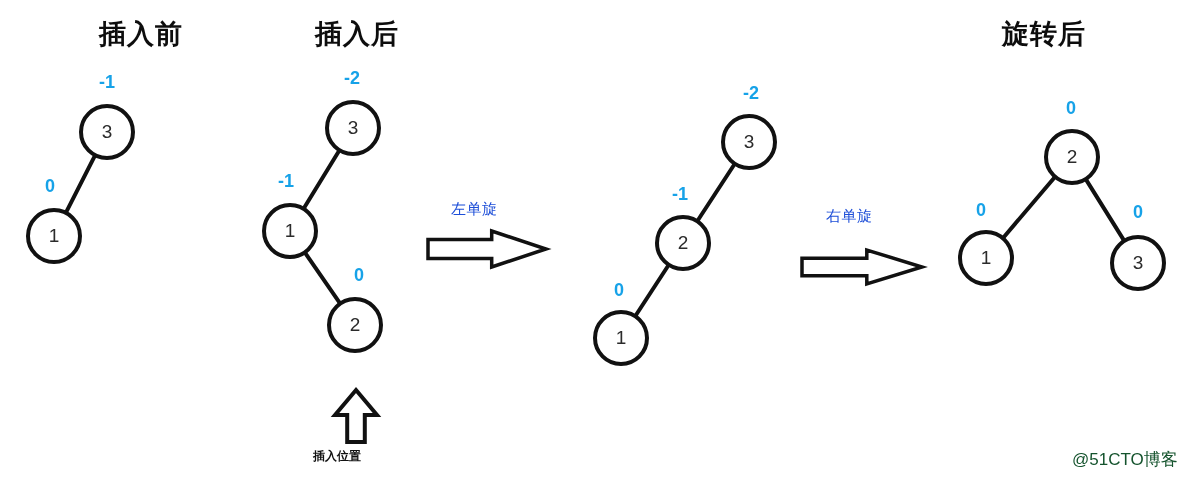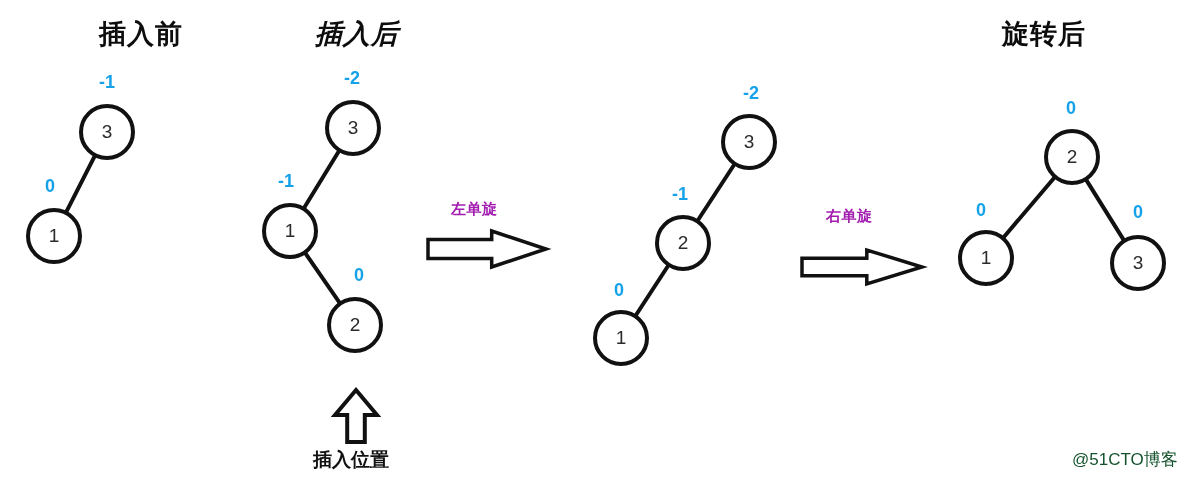--- a/index.html
+++ b/index.html
@@ -57,31 +57,31 @@
     font-weight: bold;
     color: #16a2e8;
     white-space: nowrap;
     line-height: 1;
     z-index: 4;
     font-family: "Liberation Sans", "DejaVu Sans", sans-serif;
   }
   .rot-label {
     position: absolute;
     font-size: 15px;
-    font-weight: bold;
-    color: #a21caf;
+    font-weight: normal;
+    color: #1d4ed8;
     white-space: nowrap;
     line-height: 1;
     letter-spacing: 0.5px;
     z-index: 5;
     font-family: "Liberation Sans", "DejaVu Sans", sans-serif;
   }
   .insert-label {
     position: absolute;
-    font-size: 19px;
+    font-size: 12px;
     font-weight: bold;
     color: #111111;
     white-space: nowrap;
     line-height: 1;
     z-index: 5;
     font-family: Liberation Sans, sans-serif;
   }
   .watermark {
     position: absolute;
     font-size: 17px;
@@ -116,21 +116,21 @@
       <polygon points="424.0,239.6 487.7,239.6 487.7,231.0 542.0,249.0 487.7,267.0 487.7,258.4 424.0,258.4" fill="#ffffff" stroke="#111111" stroke-width="3.5" stroke-linejoin="miter"></polygon>
       <polygon points="798.0,258.2 862.8,258.2 862.8,250.0 918.0,267.0 862.8,284.0 862.8,275.8 798.0,275.8" fill="#ffffff" stroke="#111111" stroke-width="3.5" stroke-linejoin="miter"></polygon>
       <polygon points="352.0,390.0 373.0,415.0 360.8,415.0 360.8,442.0 343.2,442.0 343.2,415.0 331.0,415.0" fill="#ffffff" stroke="#111111" stroke-width="4" stroke-linejoin="miter"></polygon>
     </svg>
   <div id="dynamic-layer">
       <div class="panel-title" style="left: 95px; top: 21px;">插入前</div>
       <div class="node" style="left: 103px; top: 132px;">3</div>
       <div class="balance" style="left: 95px; top: 73px;">-1</div>
       <div class="node" style="left: 50px; top: 236px;">1</div>
       <div class="balance" style="left: 41px; top: 177px;">0</div>
-      <div class="panel-title" style="left: 311px; top: 21px; font-style: italic;">插入后</div>
+      <div class="panel-title" style="left: 311px; top: 21px;">插入后</div>
       <div class="node" style="left: 349px; top: 128px;">3</div>
       <div class="balance" style="left: 340px; top: 69px;">-2</div>
       <div class="node" style="left: 286px; top: 231px;">1</div>
       <div class="balance" style="left: 274px; top: 172px;">-1</div>
       <div class="node" style="left: 351px; top: 325px;">2</div>
       <div class="balance" style="left: 350px; top: 266px;">0</div>
       <div class="node" style="left: 745px; top: 142px;">3</div>
       <div class="balance" style="left: 739px; top: 84px;">-2</div>
       <div class="node" style="left: 679px; top: 243px;">2</div>
       <div class="balance" style="left: 668px; top: 185px;">-1</div>

